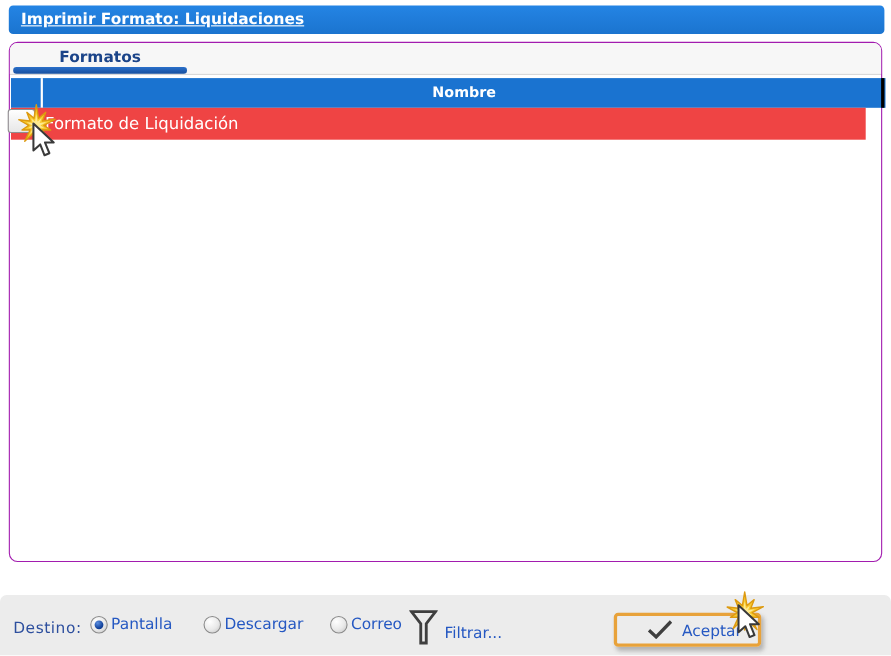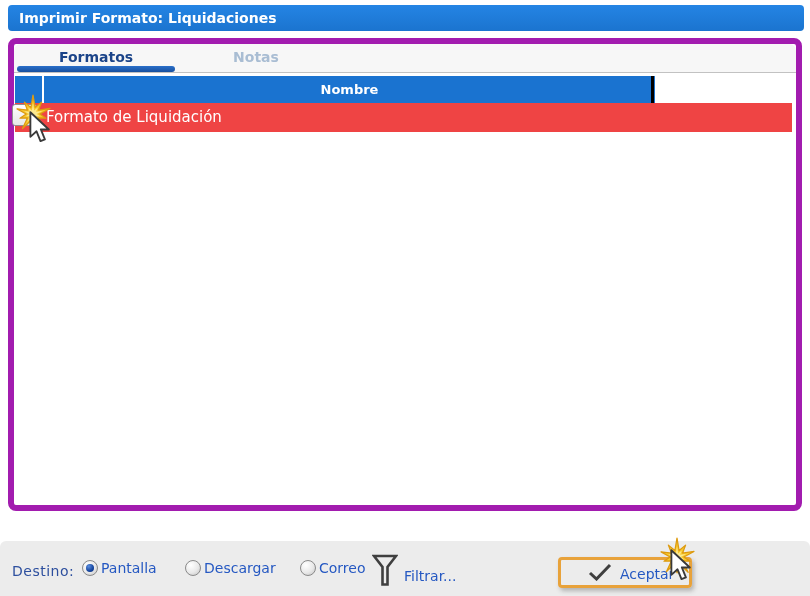--- a/index.html
+++ b/index.html
@@ -10,28 +10,28 @@
     overflow: hidden;
     position: relative;
   }
 
   
   .titlebar {
     position: absolute; left: 8px; top: 5px; width: 796px; height: 26px;
     background: linear-gradient(180deg, #2484e4 0%, #1b74cf 100%);
     border-radius: 4px;
     color: #ffffff; font-weight: bold; font-size: 14px;
-    line-height: 26px; padding-left: 11px;
+    line-height: 26px; padding-left: 11px; text-decoration: underline;
   }
 
   
   .panel {
     position: absolute; left: 8px; top: 38px; width: 794px; height: 473px;
     background: #ffffff;
-    border: 6px solid #a21caf;
+    border: 1px solid #a21caf;
     border-radius: 8px;
     padding-left: 48px;
   }
   .tabstrip {
     position: absolute; left: 0; top: 0; right: 0; height: 29px;
     background: #f7f7f7;
     border-bottom: 1px solid #c2c2c2;
     border-radius: 7px 7px 0 0;
   }
   .tab { position: absolute; top: 5px; width: 160px; text-align: center;
@@ -39,21 +39,21 @@
   .tab.active   { left: 2px;   color: #1b4489; }
   .tab.inactive { left: 162px; color: #a9bdd3; }
   .tab-underline {
     position: absolute; left: 3px; top: 22px; width: 158px; height: 6px;
     border-radius: 3px;
     background: linear-gradient(180deg, #2a6fc9 0%, #17509f 100%);
   }
 
   
   .table-header {
-    position: absolute; left: 1px; top: 32px; width: 640px; height: 27px;
+    position: absolute; left: 1px; top: 32px; width: 795px; height: 27px;
     background: #1a73d0; display: flex; align-items: stretch;
   }
   .col-check { width: 29px; border-right: 2px solid #ffffff; }
   .col-name  { flex: 1; display: flex; align-items: center; justify-content: center;
                color: #ffffff; font-weight: bold; font-size: 13px; }
   .header-endbar { position: absolute; right: 1px; top: 0; bottom: 0; width: 3px;
                background: #000000; }
   .table-row {
     position: absolute; left: 1px; top: 59px; width: 777px; height: 29px;
     background: #ef4444; color: #ffffff; font-size: 15px;
@@ -112,21 +112,20 @@
 </style>
 </head>
 <body>
 
 <div class="titlebar">Imprimir Formato: Liquidaciones</div>
 
 <div class="panel">
 
   <div class="tabstrip">
     <div class="tab active">Formatos</div>
-    <div class="tab inactive">Notas</div>
     <div class="tab-underline"></div>
   </div>
 
   <div class="table-header">
     <div class="col-check"></div>
     <div class="col-name">Nombre</div>
     <div class="header-endbar"></div>
   </div>
 
   <div class="table-row">Formato de Liquidación</div>

